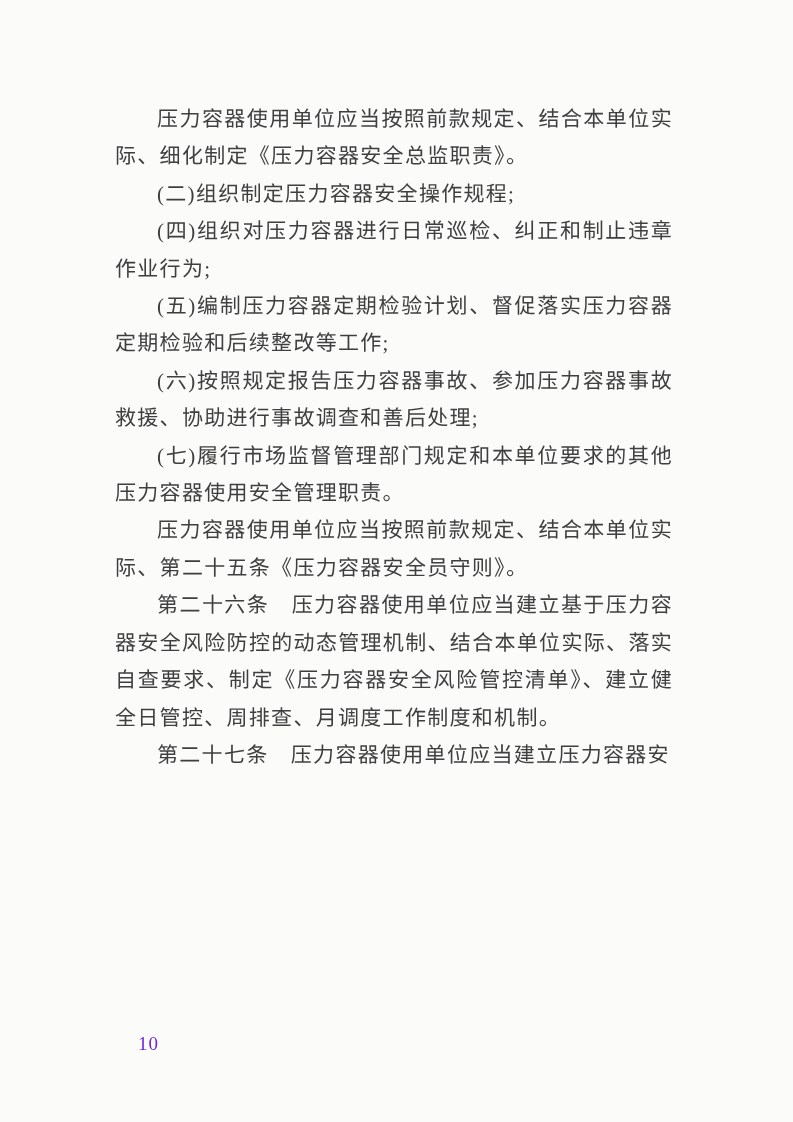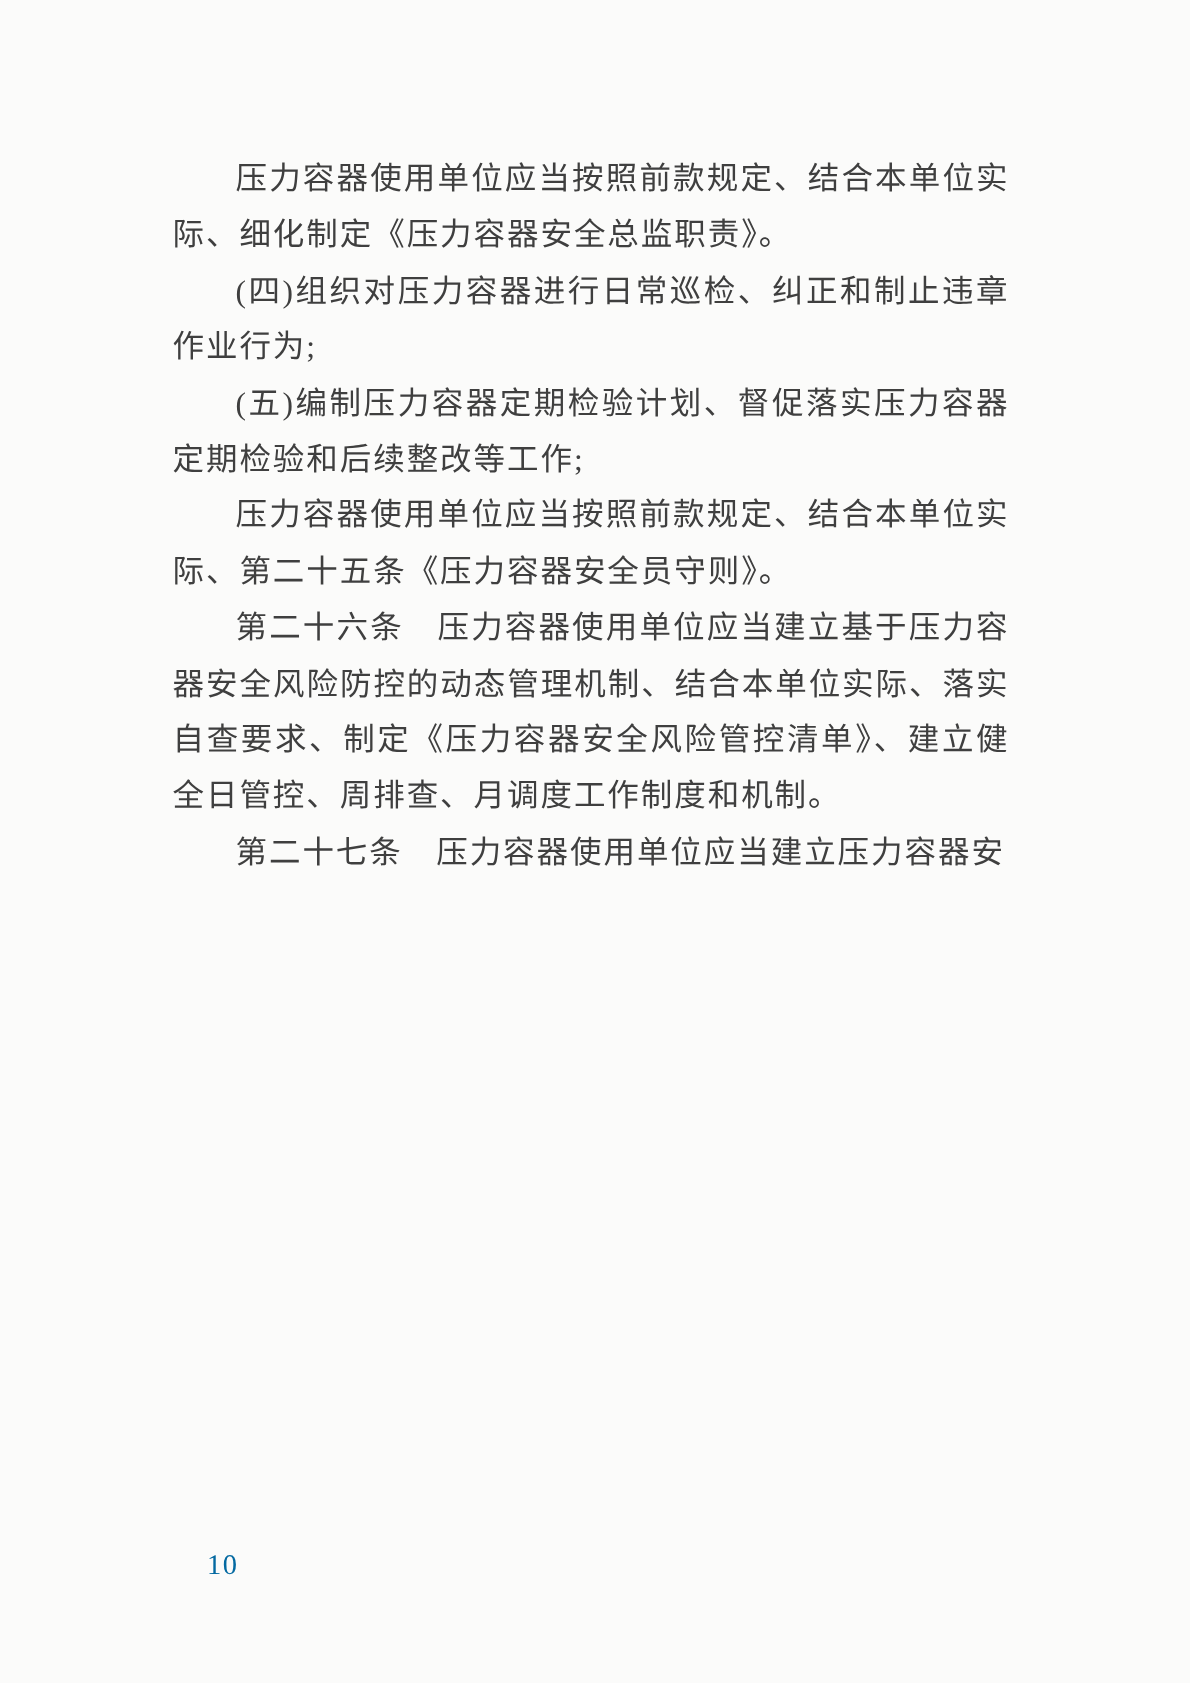--- a/index.html
+++ b/index.html
@@ -39,29 +39,32 @@
     text-align-last: left;
     word-break: break-all;
   }
   .page-number {
     position: absolute;
     left: 138px;
     top: 1033px;
     font-family: "Liberation Serif", "DejaVu Serif", serif;
     font-size: 19px;
     letter-spacing: 1px;
-    color: #0369a1;
+    color: #6d28d9;
   }
 </style>
 </head>
 <body style="background: rgb(251, 251, 250);">
 
 <div class="page">
   <div class="body-text" style="color: rgb(63, 63, 63);">
       <p class="para">压力容器使用单位应当按照前款规定、结合本单位实际、细化制定《压力容器安全总监职责》。</p>
+      <p class="para">(二)组织制定压力容器安全操作规程;</p>
       <p class="para">(四)组织对压力容器进行日常巡检、纠正和制止违章作业行为;</p>
       <p class="para">(五)编制压力容器定期检验计划、督促落实压力容器定期检验和后续整改等工作;</p>
+      <p class="para">(六)按照规定报告压力容器事故、参加压力容器事故救援、协助进行事故调查和善后处理;</p>
+      <p class="para">(七)履行市场监督管理部门规定和本单位要求的其他压力容器使用安全管理职责。</p>
       <p class="para">压力容器使用单位应当按照前款规定、结合本单位实际、第二十五条《压力容器安全员守则》。</p>
       <p class="para">第二十六条　压力容器使用单位应当建立基于压力容器安全风险防控的动态管理机制、结合本单位实际、落实自查要求、制定《压力容器安全风险管控清单》、建立健全日管控、周排查、月调度工作制度和机制。</p>
       <p class="para">第二十七条　压力容器使用单位应当建立压力容器安</p>
     </div>
   <div class="page-number">10</div>
 </div>
 
 </body></html>

